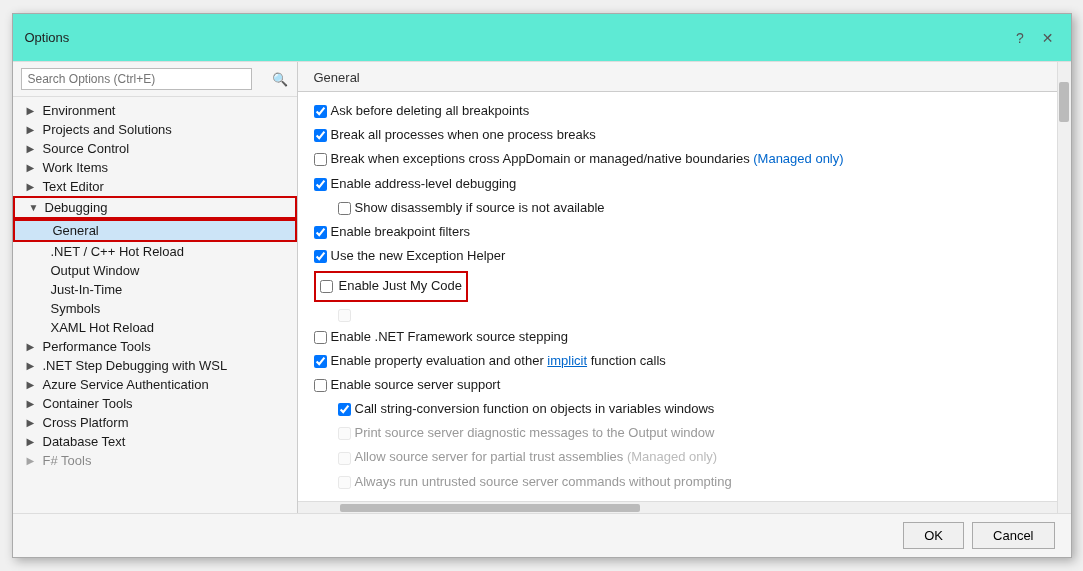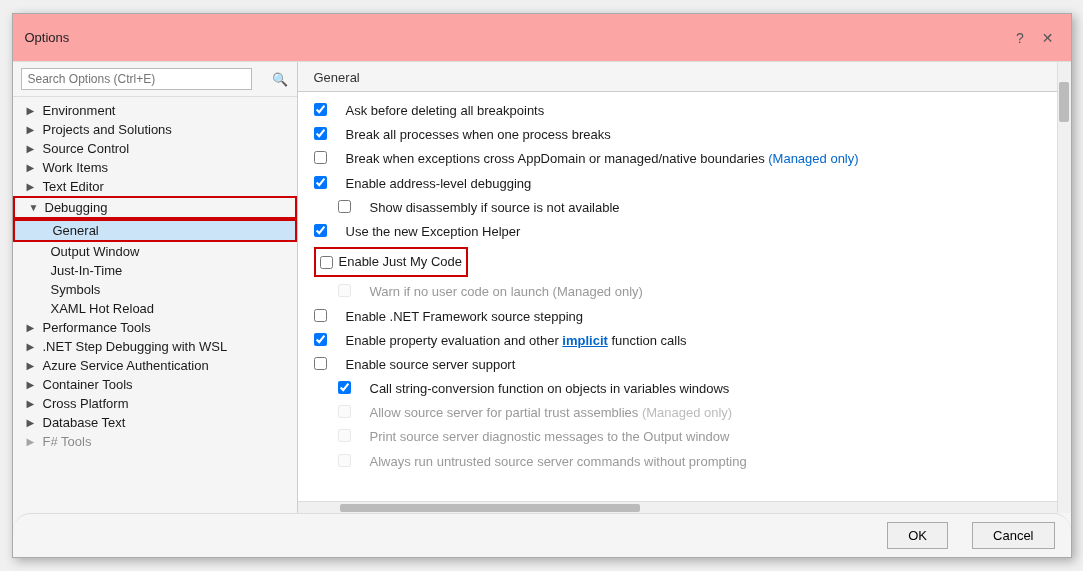--- a/index.html
+++ b/index.html
@@ -17,21 +17,21 @@
     .dialog {
       width: 1060px;
       height: 545px;
       background: #f5f5f5;
       border: 1px solid #aaa;
       box-shadow: 3px 3px 10px rgba(0,0,0,0.3);
       display: flex;
       flex-direction: column;
     }
     .title-bar {
-      background: #fca5a5;
+      background: #5eead4;
       border-bottom: 1px solid #ddd;
       padding: 12px 12px;
       display: flex;
       align-items: center;
       justify-content: space-between;
       height: 48px;
     }
     .title-bar-title {
       font-size: 13px;
       color: #222;
@@ -126,23 +126,23 @@
       background: #f5f5f5;
     }
     .options-area {
       flex: 1;
       overflow-y: auto;
       padding: 10px 16px;
       background: white;
     }
     .option-row {
       display: flex;
-      align-items: flex-start;
+      align-items: center;
       margin-bottom: 6px;
-      gap: 19px;
+      gap: 4px;
     }
     .option-row input[type="checkbox"] {
       margin-top: 1px;
       flex-shrink: 0;
       cursor: pointer;
     }
     .option-row label {
       color: #1a1a1a;
       cursor: pointer;
       line-height: 1.4;
@@ -176,24 +176,23 @@
       width: 300px;
       height: 8px;
       background: #bbb;
       border-radius: 2px;
       margin-left: 40px;
     }
     .footer {
       padding: 8px 16px;
       display: flex;
       justify-content: flex-end;
-      gap: 24px;
+      gap: 8px;
       background: #f5f5f5;
       border-top: 1px solid #ddd;
-      border-radius: 18px;
     }
     .footer-btn {
       padding: 5px 20px;
       font-size: 13px;
       cursor: pointer;
       border: 1px solid #aaa;
       background: #f0f0f0;
     }
     .footer-btn.primary {
       background: #f0f0f0;
@@ -264,20 +263,23 @@
 
         <div class="tree-item parent parent-highlighted" style="border:2px solid #cc0000;">
           <span class="arrow">▼</span>
           <span>Debugging</span>
         </div>
 
         <div class="tree-item child selected" style="border:2px solid #cc0000;">
           <span>General</span>
         </div>
 
+        <div class="tree-item child">
+          <span>.NET / C++ Hot Reload</span>
+        </div>
 
         <div class="tree-item child">
           <span>Output Window</span>
         </div>
 
         <div class="tree-item child">
           <span>Just-In-Time</span>
         </div>
 
         <div class="tree-item child">
@@ -350,67 +352,70 @@
         <div class="option-row">
           <input type="checkbox" id="opt3" checked="" style="">
           <label for="opt3">Enable address-level debugging</label>
         </div>
 
         <div class="option-row indented">
           <input type="checkbox" id="opt4" style="">
           <label for="opt4">Show disassembly if source is not available</label>
         </div>
 
+        <div class="option-row">
+          <input type="checkbox" id="opt5" checked="" style="">
+          <label for="opt5">Enable breakpoint filters</label>
+        </div>
 
         <div class="option-row">
           <input type="checkbox" id="opt6" checked="" style="">
           <label for="opt6">Use the new Exception Helper</label>
         </div>
 
         <div class="option-row">
           <span class="highlight-box" style="border:2px solid #cc0000; padding:4px 4px; display:inline-flex; align-items:center; gap:6px;">
             <input type="checkbox" id="opt7" style="">
             <label for="opt7">Enable Just My Code</label>
           </span>
         </div>
 
         <div class="option-row indented disabled">
           <input type="checkbox" id="opt8" disabled="" style="">
-          <label for="opt8">Warn if no user code on launch (Managed only)</label>
         </div>
 
         <div class="option-row">
           <input type="checkbox" id="opt9" style="">
           <label for="opt9">Enable .NET Framework source stepping</label>
         </div>
 
 
         <div class="option-row">
           <input type="checkbox" id="opt11" checked="" style="">
-          <label for="opt11">Enable property evaluation and other <span class="link-text" style="text-decoration:underline;font-weight:bold;">implicit</span> function calls</label>
+          <label for="opt11">Enable property evaluation and other <span class="link-text" style="text-decoration:underline;">implicit</span> function calls</label>
         </div>
 
         <div class="option-row">
           <input type="checkbox" id="opt13" style="">
           <label for="opt13">Enable source server support</label>
         </div>
 
         <div class="option-row indented">
           <input type="checkbox" id="opt12" checked="" style="">
           <label for="opt12">Call string-conversion function on objects in variables windows</label>
         </div>
 
         <div class="option-row indented disabled">
+          <input type="checkbox" id="opt14" disabled="" style="">
+          <label for="opt14">Print source server diagnostic messages to the Output window</label>
+        </div>
+
+        <div class="option-row indented disabled">
           <input type="checkbox" id="opt15" disabled="" style="">
           <label for="opt15">Allow source server for partial trust assemblies <span style="color:#bbb;">(Managed only)</span></label>
-        </div>
-
-        <div class="option-row indented disabled">
-          <input type="checkbox" id="opt14" disabled="" style="">
-          <label for="opt14">Print source server diagnostic messages to the Output window</label>
         </div>
 
         <div class="option-row indented disabled">
           <input type="checkbox" id="opt16" disabled="" style="">
           <label for="opt16">Always run untrusted source server commands without prompting</label>
         </div>
 
       </div>
 
       <div class="scrollbar-area">

